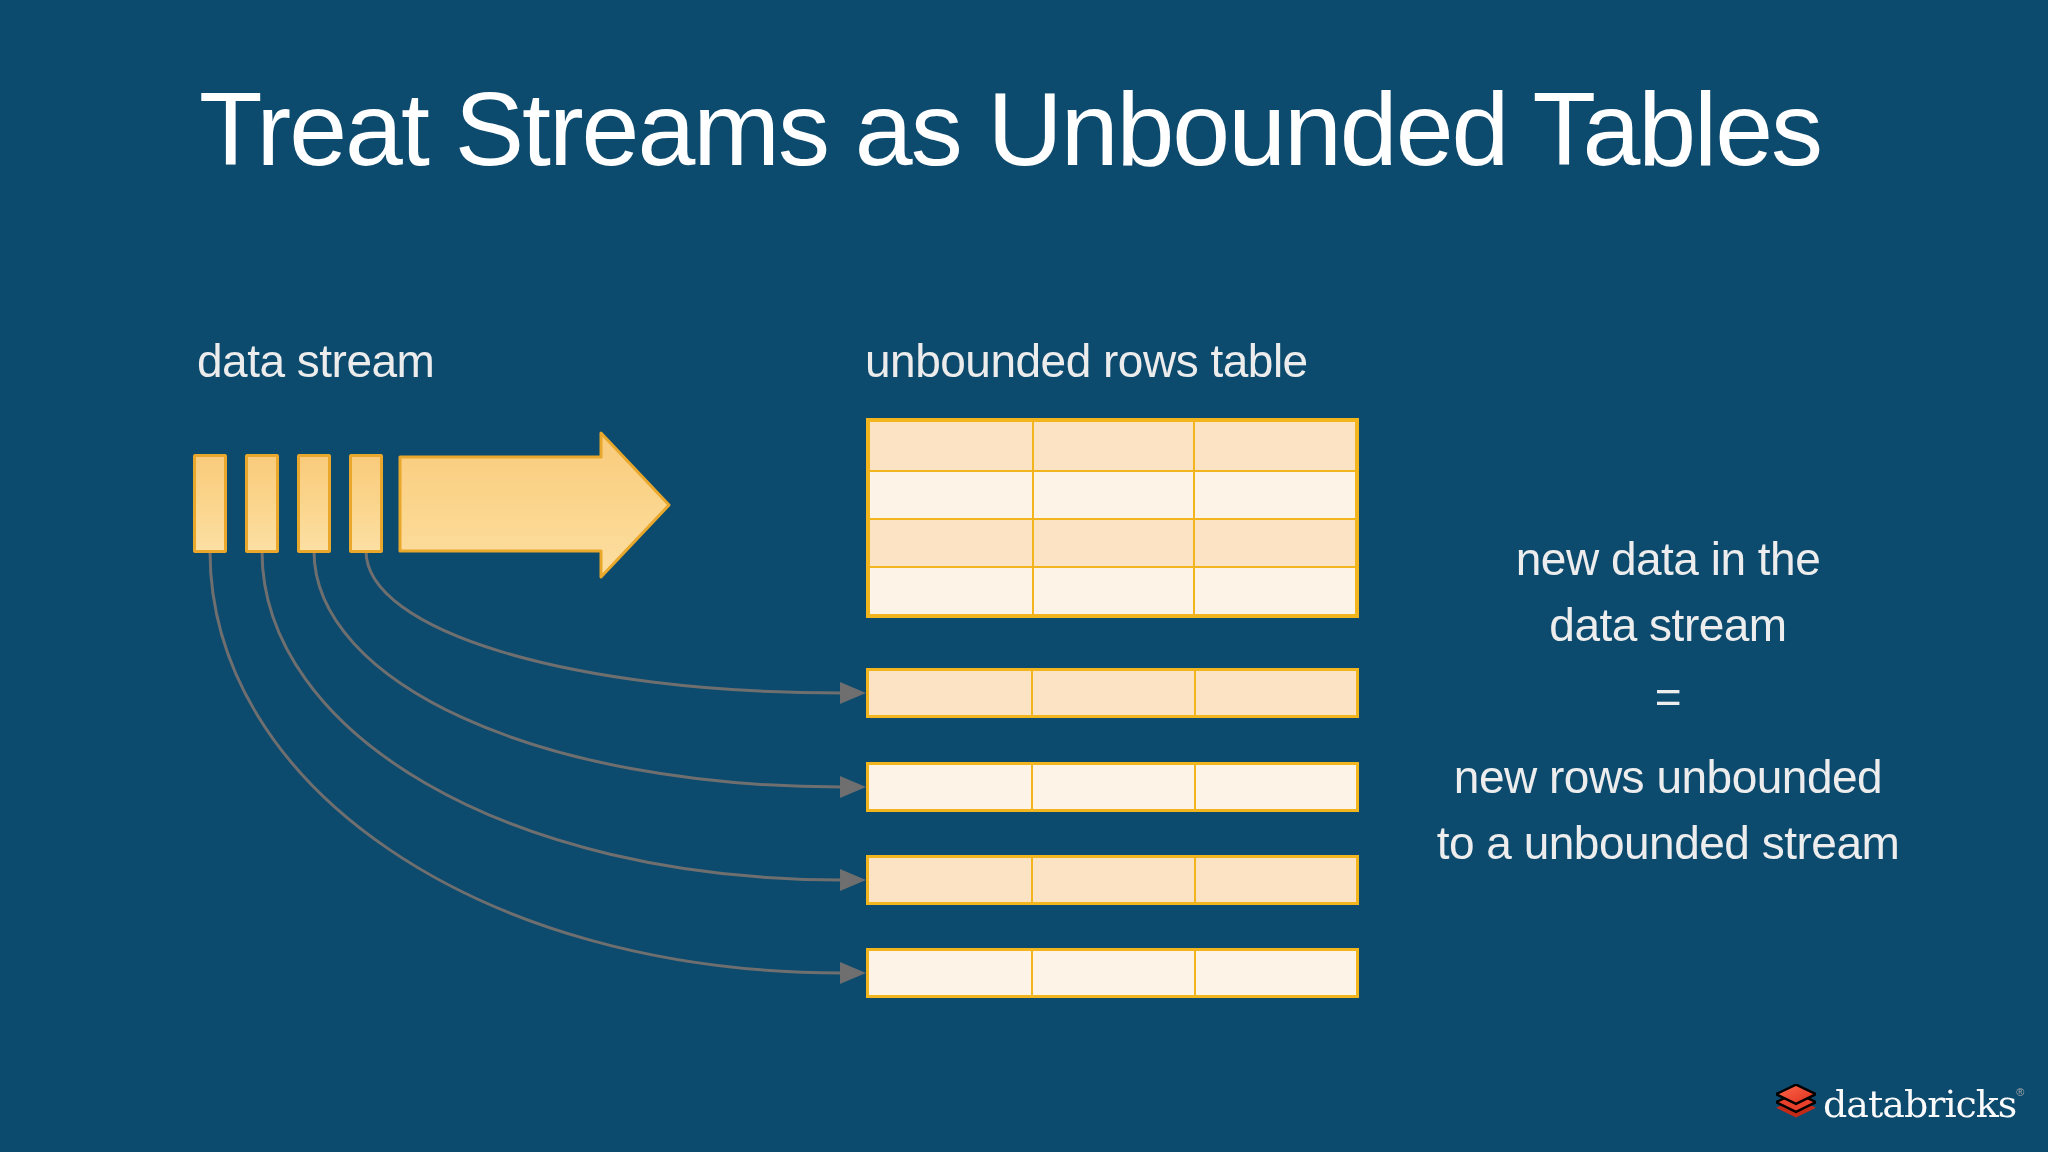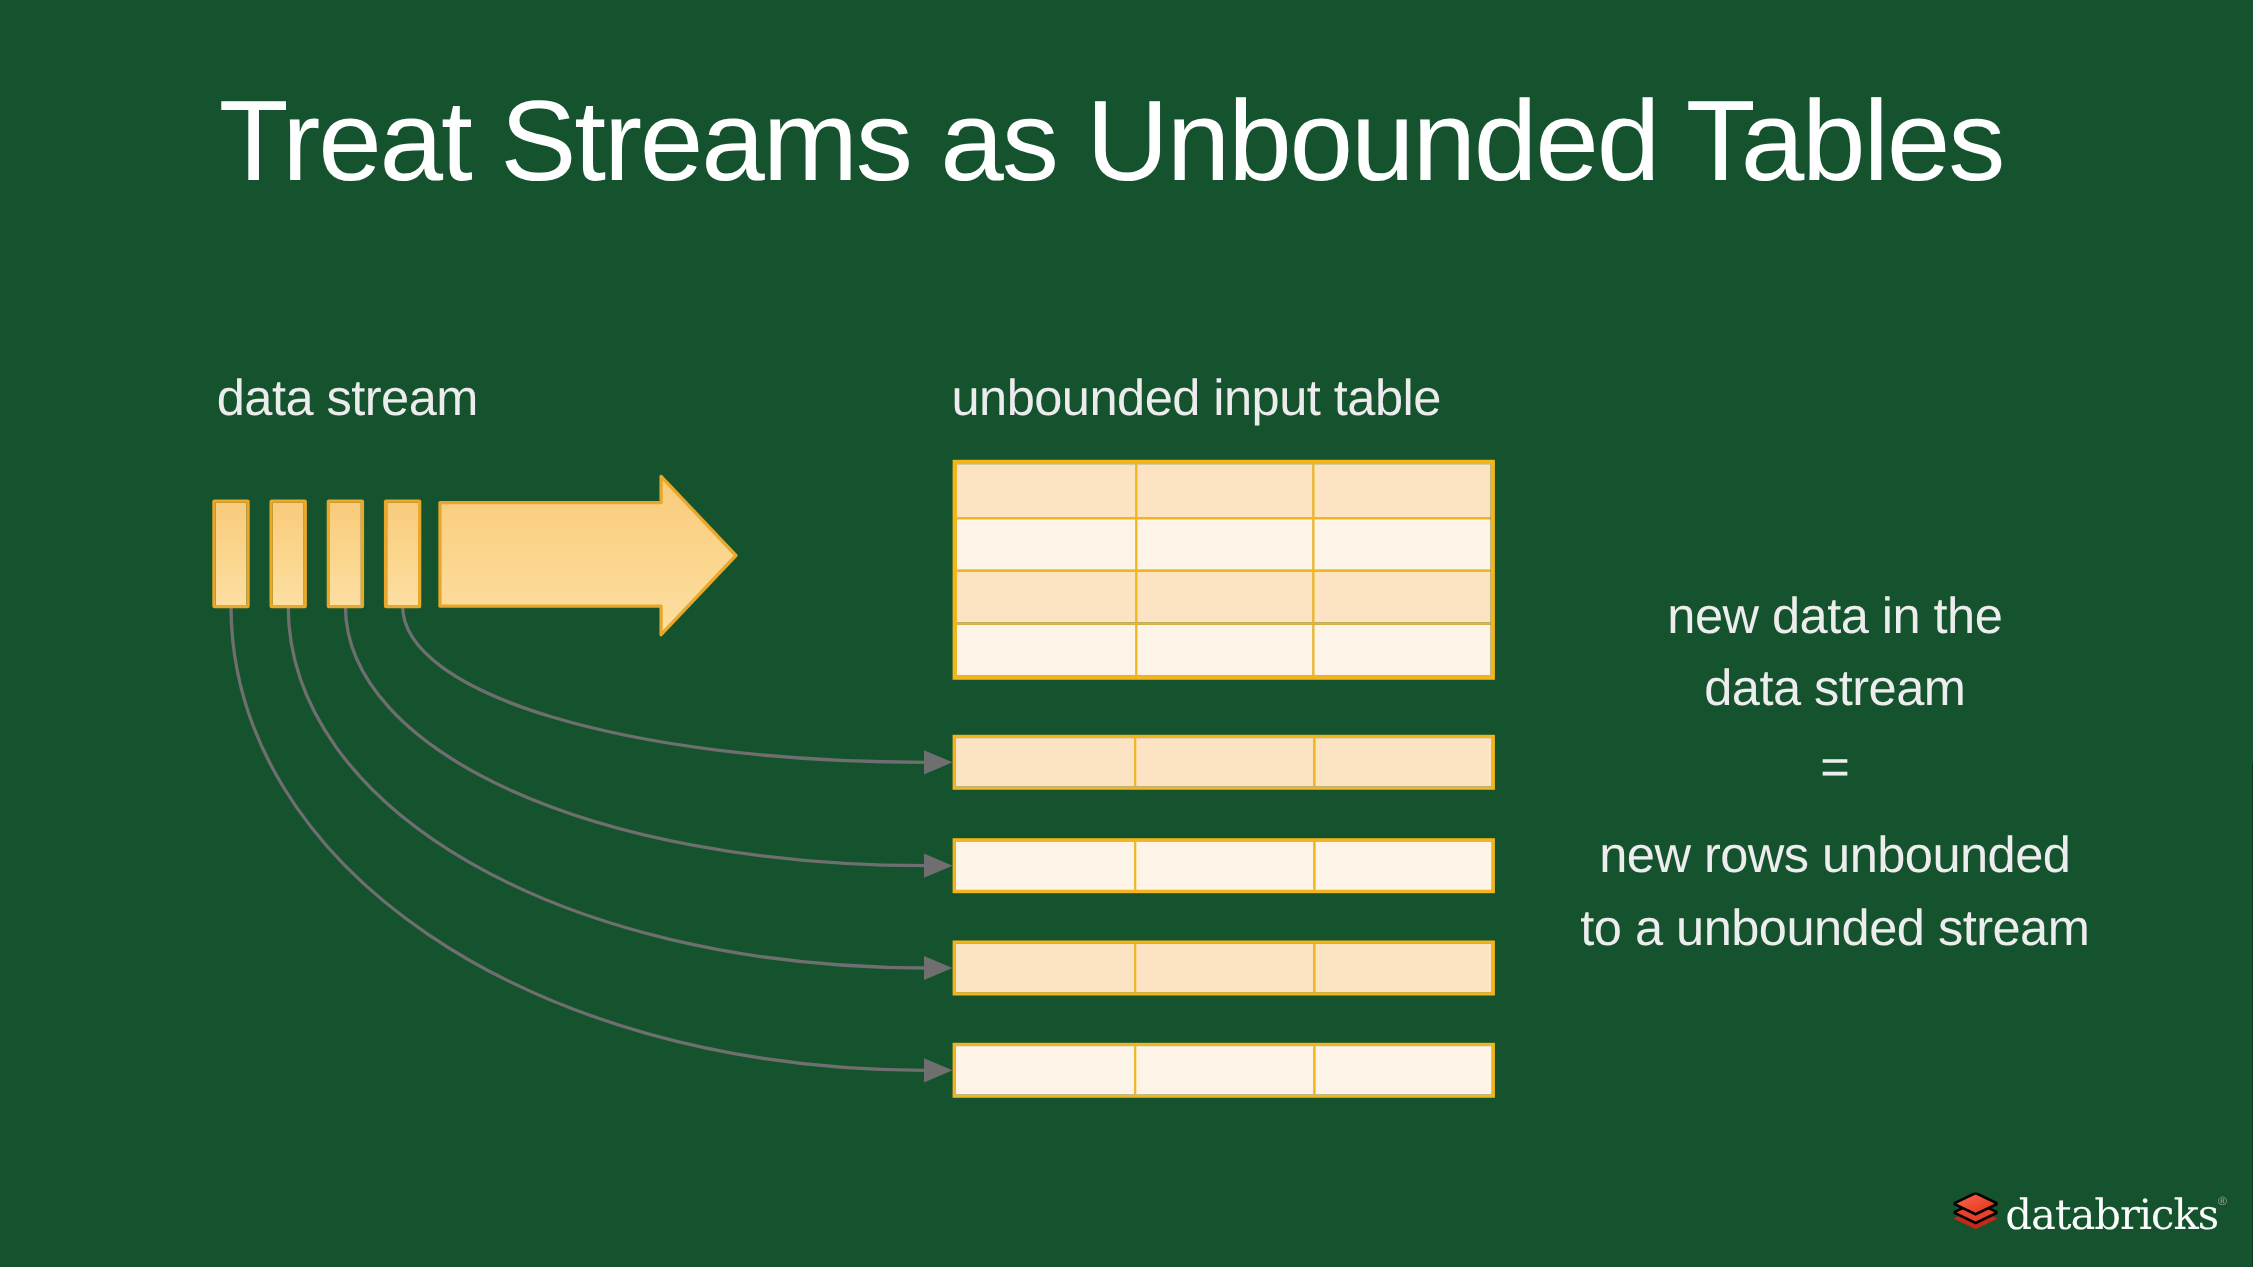--- a/index.html
+++ b/index.html
@@ -1,18 +1,18 @@
 <!DOCTYPE html>
 <html><head>
 <meta charset="utf-8">
 <style>
   html, body { margin:0; padding:0; background:#000; }
   .slide {
     position:relative; width:2048px; height:1152px;
-    background:#14532d; overflow:hidden;
+    background:#0c4a6e; overflow:hidden;
     font-family:"Liberation Sans", sans-serif;
   }
   .title {
     position:absolute; top:74px; left:0; width:100%;
     text-align:center; transform:translateX(-14px);
     font-size:104px; line-height:110px; font-weight:400;
     letter-spacing:-2px; color:#ffffff; white-space:nowrap;
   }
   .label {
     position:absolute; top:336px; font-size:46px; line-height:50px;
@@ -66,21 +66,21 @@
   .logo-tm { font-size:11px; color:#aaaaaa; vertical-align:top; line-height:16px; }
 </style>
 </head>
 <body>
 
 <div class="slide">
 
   <div class="title">Treat Streams as Unbounded Tables</div>
 
   <div class="label label-stream">data stream</div>
-  <div class="label label-table">unbounded input table</div>
+  <div class="label label-table">unbounded rows table</div>
 
   <svg class="diagram-svg" viewBox="0 0 2048 1152" xmlns="http://www.w3.org/2000/svg">
     <defs>
       <linearGradient id="arrowGrad" x1="0" y1="0" x2="0" y2="1">
         <stop offset="0" stop-color="#F9CB7C"></stop>
         <stop offset="0.55" stop-color="#FBD68E"></stop>
         <stop offset="1" stop-color="#FCDFA3"></stop>
       </linearGradient>
     </defs>
 

